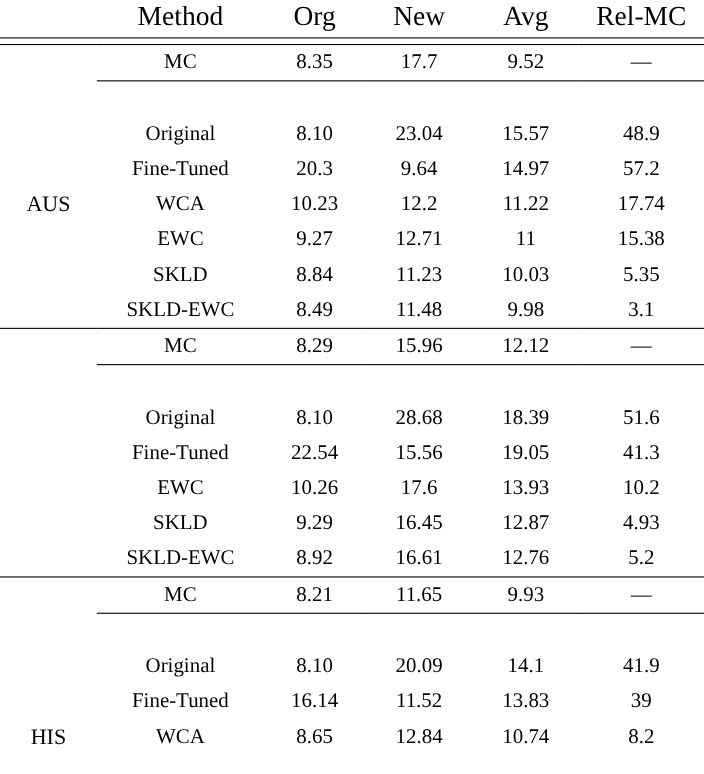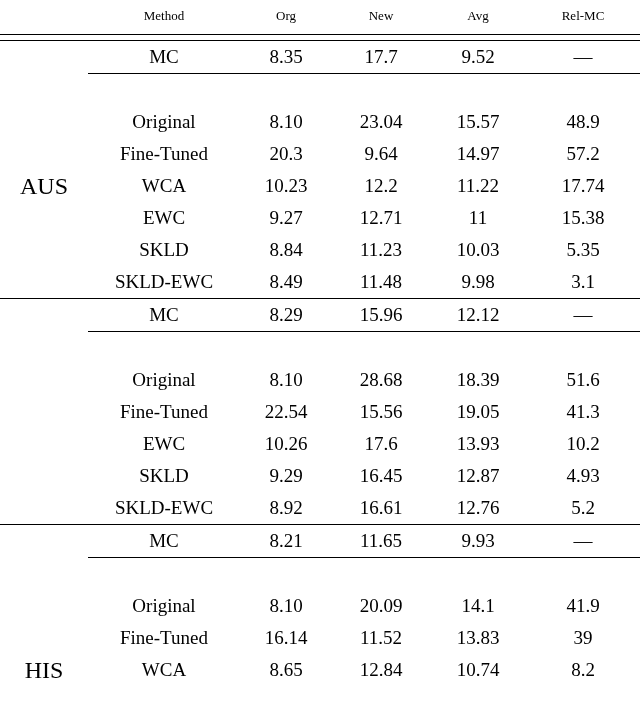--- a/index.html
+++ b/index.html
@@ -54,27 +54,27 @@
   tr.single-rule td {
     height: 0;
     line-height: 0;
     font-size: 0;
     padding: 0;
     border-top: 1.2px solid #000;
   }
   
   .grouplabel {
     font-weight: bold;
-    font-size: 24px;
+    font-size: 20px;
   }
   .bold {
     font-weight: bold;
   }
   .hdr {
-    font-size: 13px;
+    font-size: 25px;
   }
   .dash {
     letter-spacing: 0;
   }
   .sub-rule td {
     height: 0;
     line-height: 0;
     font-size: 0;
     padding: 0;
   }

